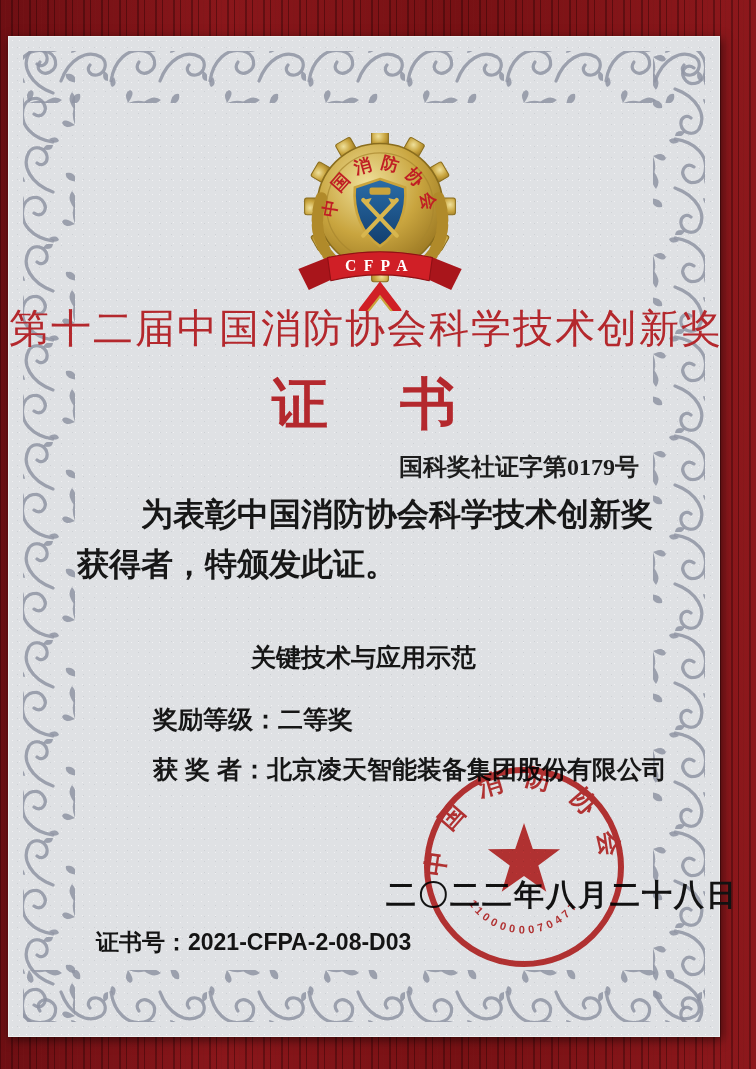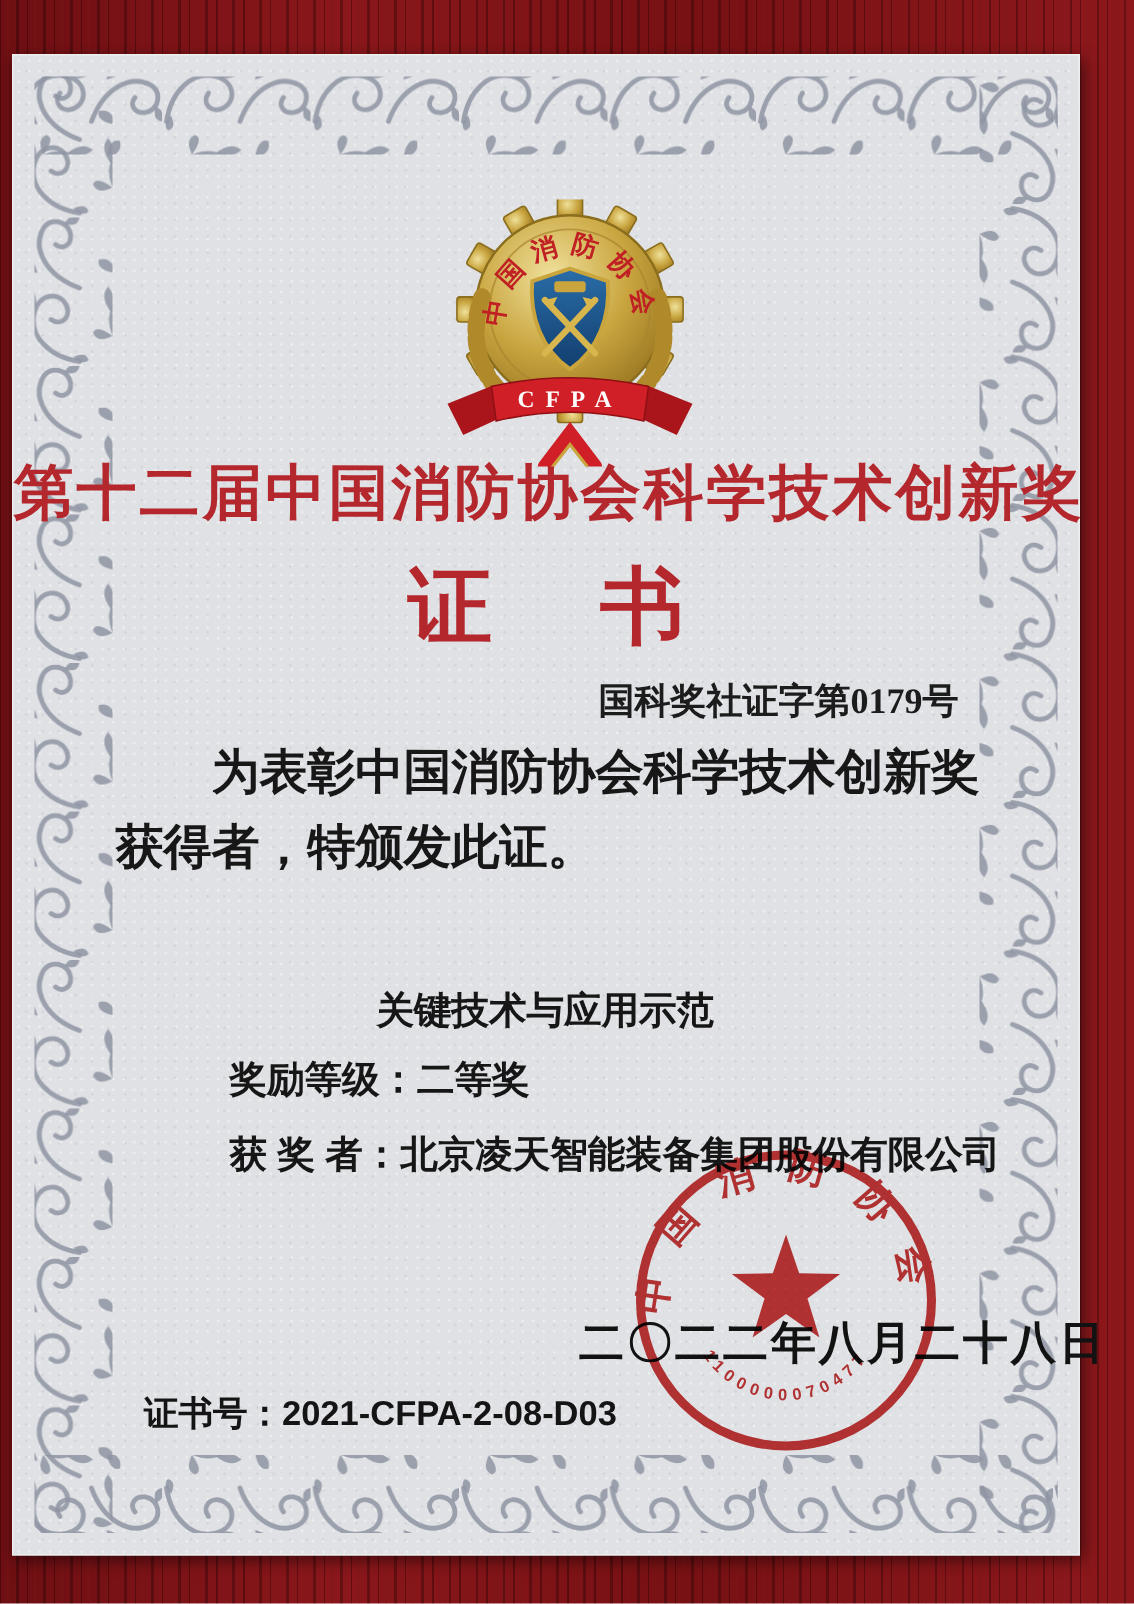--- a/index.html
+++ b/index.html
@@ -16,31 +16,31 @@
   .paper{position:absolute;left:8px;top:36px;width:710px;height:999px;
     background-color:#dfe1e4;
     background-image:
       radial-gradient(rgba(255,255,255,.55) .5px, transparent 1px),
       radial-gradient(rgba(145,150,162,.22) .5px, transparent 1px);
     background-size:7px 7px,11px 11px;background-position:0 0,3px 5px;
     border:1px solid #edefef;box-shadow:2px 3px 10px rgba(0,0,0,.55);}
   .frame-svg{position:absolute;left:0;top:0;}
   .abs{position:absolute;}
   .title{left:0;top:264px;width:100%;text-align:right;color:#b4282d;
-    font-size:40px;font-weight:700;letter-spacing:2px;white-space:nowrap;}
+    font-size:40px;font-weight:400;letter-spacing:2px;white-space:nowrap;}
   .doctype{left:0;top:330px;width:100%;text-align:center;color:#b4282d;
     font-size:56px;font-weight:700;letter-spacing:72px;text-indent:72px;}
   .refno{left:390px;top:414px;color:#1c1c1c;font-size:24px;font-weight:700;}
   .bodytext{left:68px;top:452px;width:586px;color:#171717;font-size:32px;
     font-weight:600;line-height:50px;}
   .bodytext .ind{text-indent:64px;}
   .field{color:#161616;font-size:25px;font-weight:700;white-space:nowrap;
     font-family:"Liberation Sans","DejaVu Sans",sans-serif;}
   .f-project{left:144px;top:590px;}
-  .f-project2{left:242px;top:620px;}
+  .f-project2{left:242px;top:604px;}
   .f-grade{left:144px;top:666px;}
   .f-winner{left:144px;top:716px;}
   .date{left:377px;top:838px;color:#121212;font-size:30px;font-weight:700;
     letter-spacing:2px;white-space:nowrap;z-index:2;}
   .certno{left:87px;top:890px;color:#141414;font-size:23px;font-weight:700;
     font-family:"Liberation Sans","DejaVu Sans",sans-serif;white-space:nowrap;}
   .badge{left:266px;top:96px;z-index:1;}
   .seal{left:405px;top:720px;z-index:3;mix-blend-mode:multiply;opacity:.93;}
 </style>
 </head>

